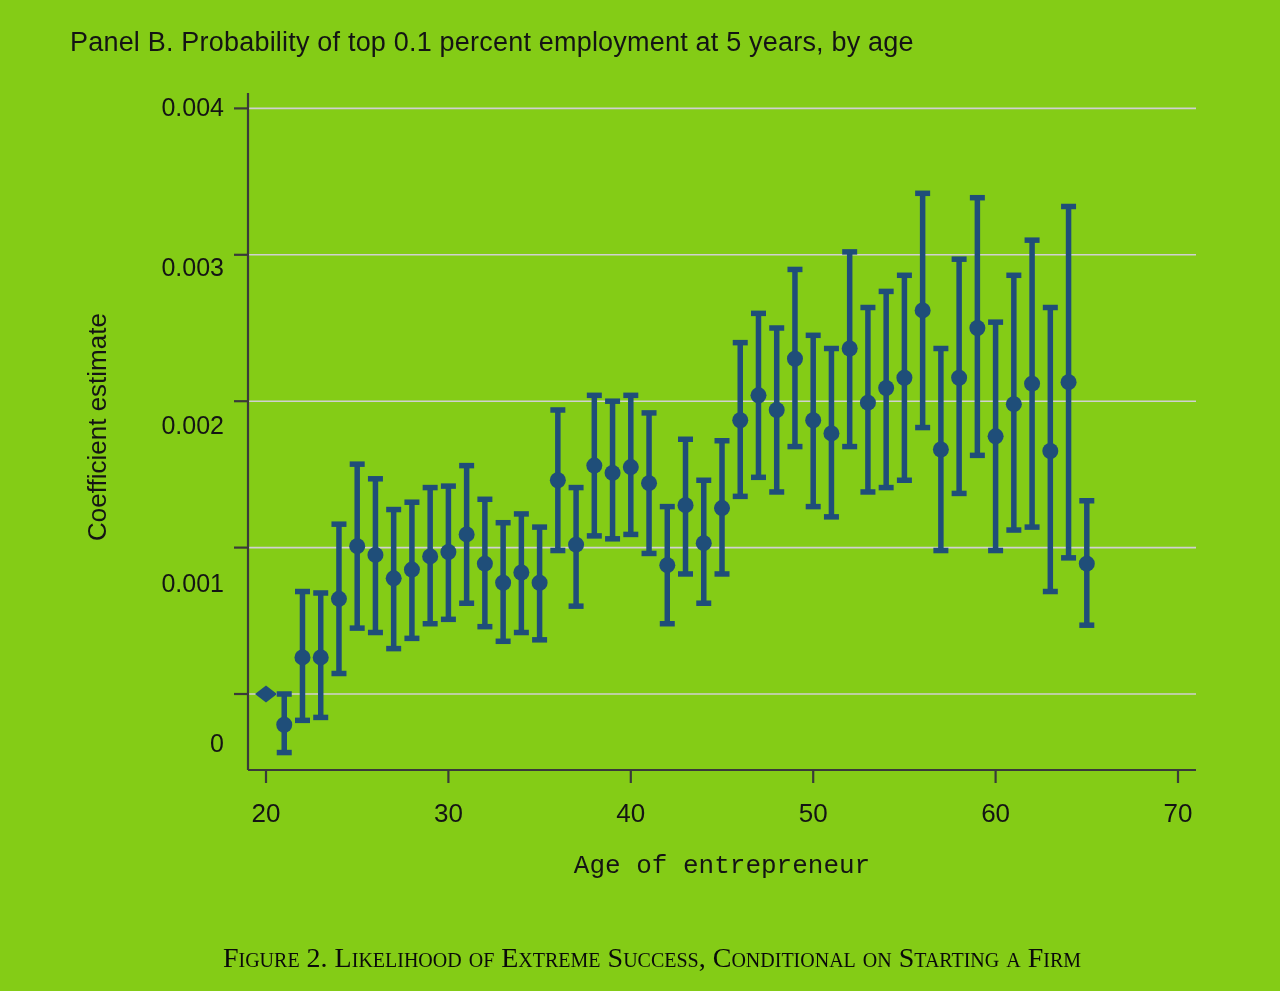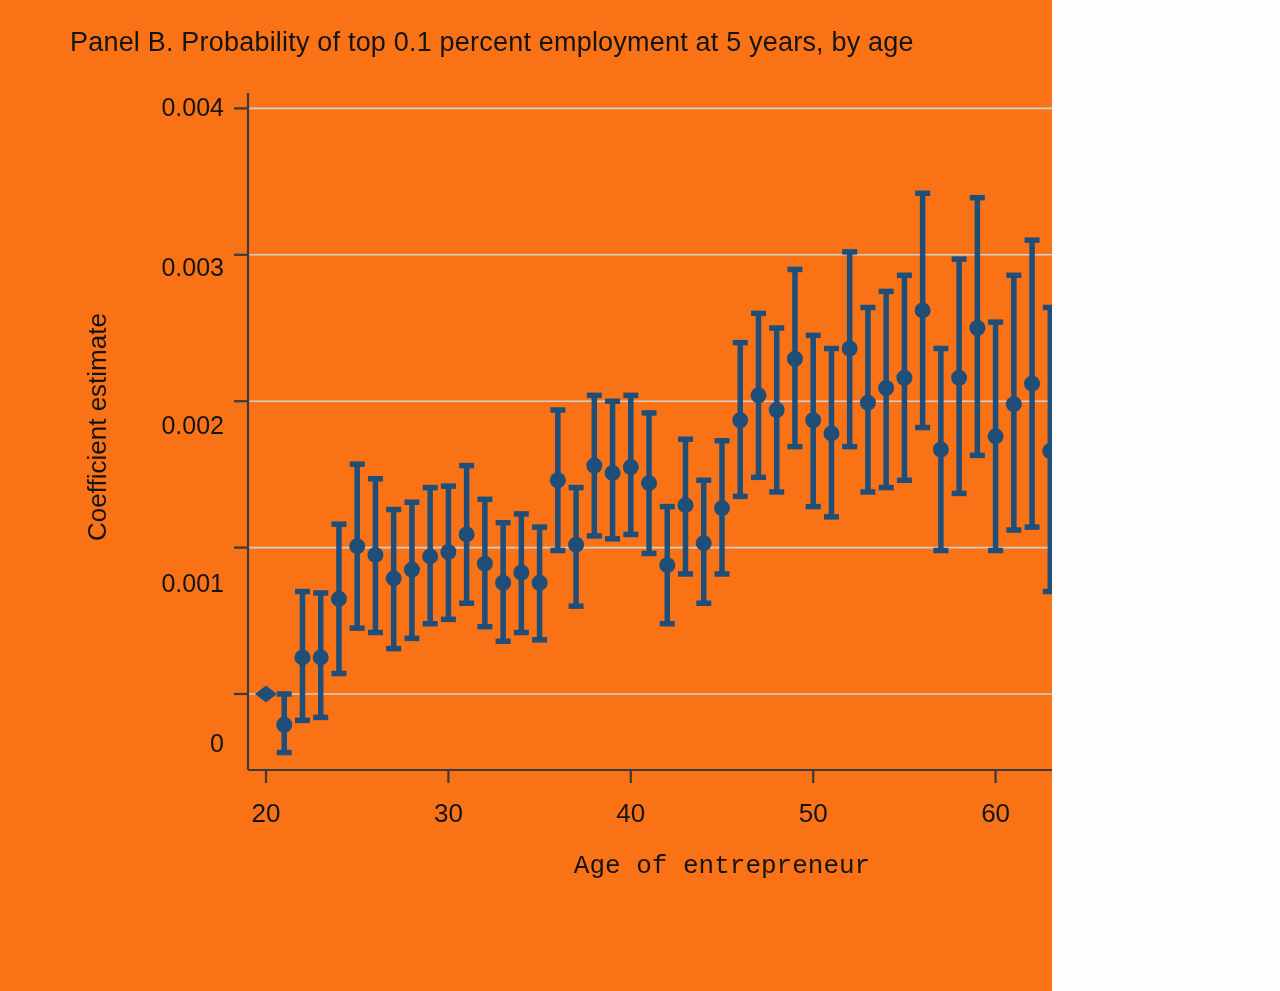--- a/index.html
+++ b/index.html
@@ -3,23 +3,23 @@
 <meta charset="utf-8">
 <style>
   html, body {
     margin: 0;
     padding: 0;
     background: #fdfdfd;
     font-family: "Liberation Sans", sans-serif;
   }
   .figure-page {
     position: relative;
-    width: 1052px;
+    width: 1280px;
     height: 991px;
-    background: #f97316;
+    background: #84cc16;
     overflow: hidden;
   }
   .panel-title {
     position: absolute;
     left: 70px;
     top: 27px;
     font-size: 27px;
     color: #141414;
     letter-spacing: 0.2px;
     white-space: nowrap;
@@ -275,13 +275,14 @@
       <line x1="1061.06" y1="557.848" x2="1076.06" y2="557.848" stroke="#1f4e79" stroke-width="5.5"></line>
       <circle cx="1068.56" cy="382.168" r="8" fill="#1f4e79"></circle>
       <line x1="1086.8" y1="625.192" x2="1086.8" y2="500.752" stroke="#1f4e79" stroke-width="5.5"></line>
       <line x1="1079.3" y1="500.752" x2="1094.3" y2="500.752" stroke="#1f4e79" stroke-width="5.5"></line>
       <line x1="1079.3" y1="625.192" x2="1094.3" y2="625.192" stroke="#1f4e79" stroke-width="5.5"></line>
       <circle cx="1086.8" cy="563.704" r="8" fill="#1f4e79"></circle>
     </svg>
 
   <div class="x-axis-title">Age of entrepreneur</div>
 
+  <div class="figure-caption">Figure 2. Likelihood of Extreme Success, Conditional on Starting a Firm</div>
 </div>
 
 </body></html>

